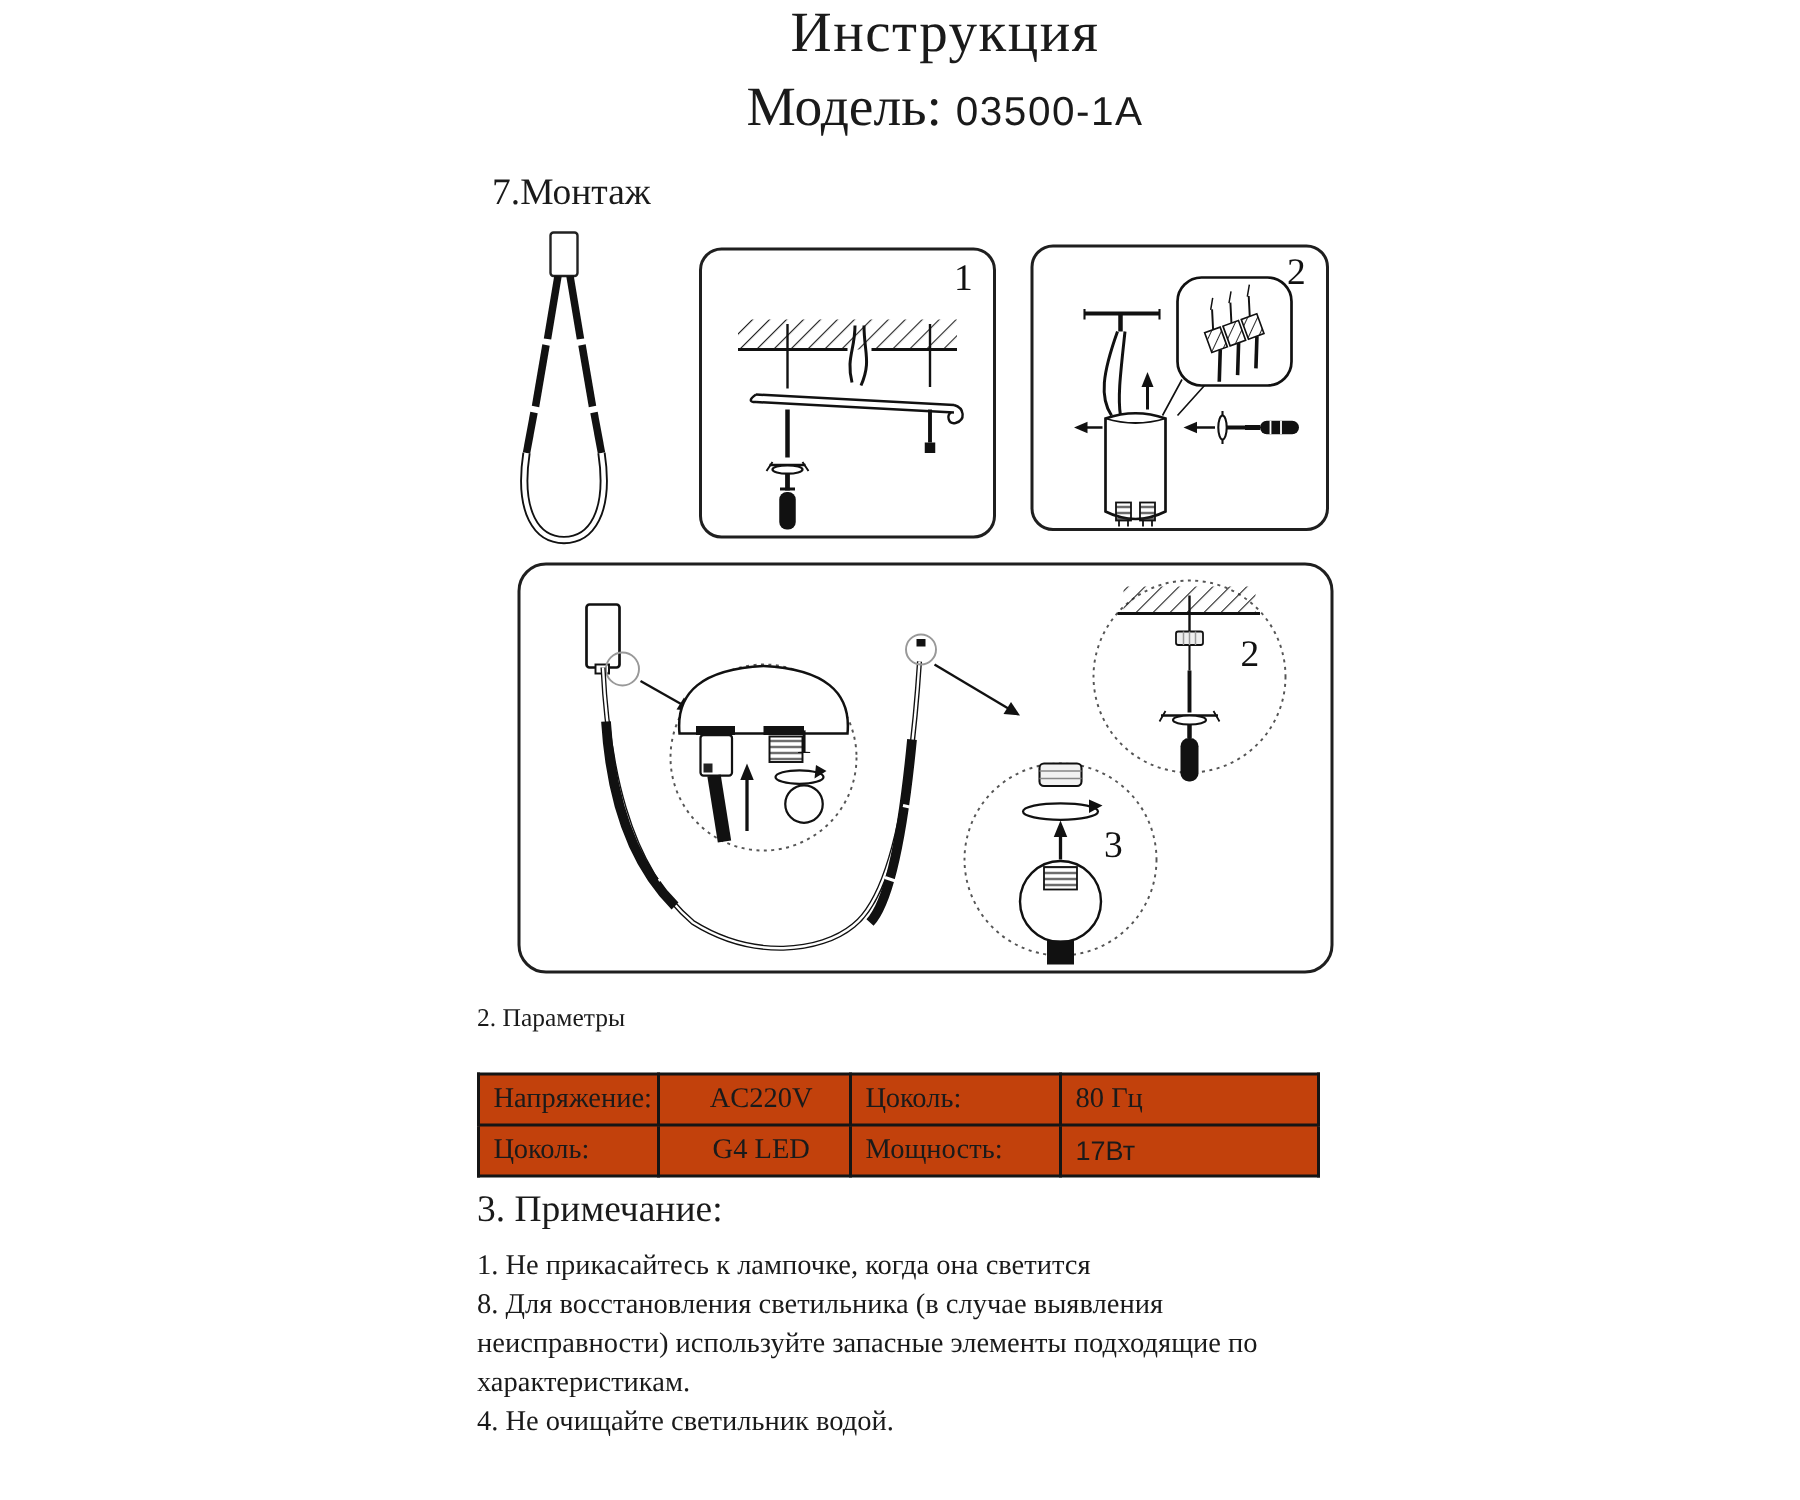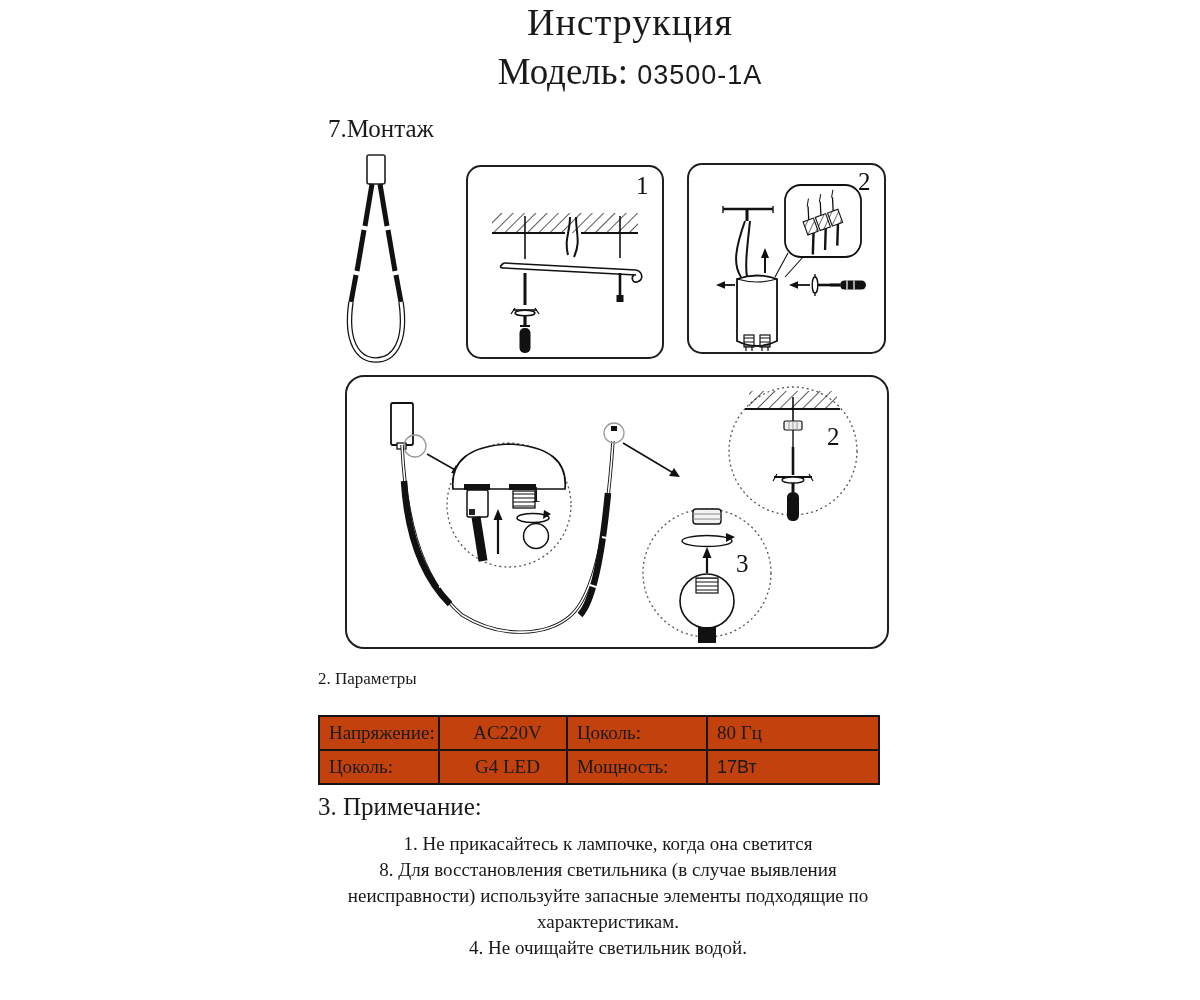--- a/index.html
+++ b/index.html
@@ -26,21 +26,21 @@
     left:318px;top:715px;border-collapse:collapse;table-layout:fixed;
     font-size:19px;
   }
   table.params td{
     border:2px solid #151515;height:32px;padding:0 0 0 9px;vertical-align:middle;
     background:#c2410c;white-space:nowrap;
   }
   td.c0{width:109px;} td.c1{width:117px;text-align:center;} td.c2{width:129px;} td.c3{width:161px;}
   .val-sans{font-family:Liberation Sans, sans-serif;font-size:18px;}
   .notes{left:318px;top:831px;width:580px;font-size:19px;line-height:26px;}
-  .notes .note{margin:0;text-align:center;}
+  .notes .note{margin:0;}
 </style>
 </head>
 <body>
 
 <div id="page">
 
   <div class="abs header">
     <div class="title">Инструкция</div>
     <div class="model-line">
       <span>Модель:</span>

